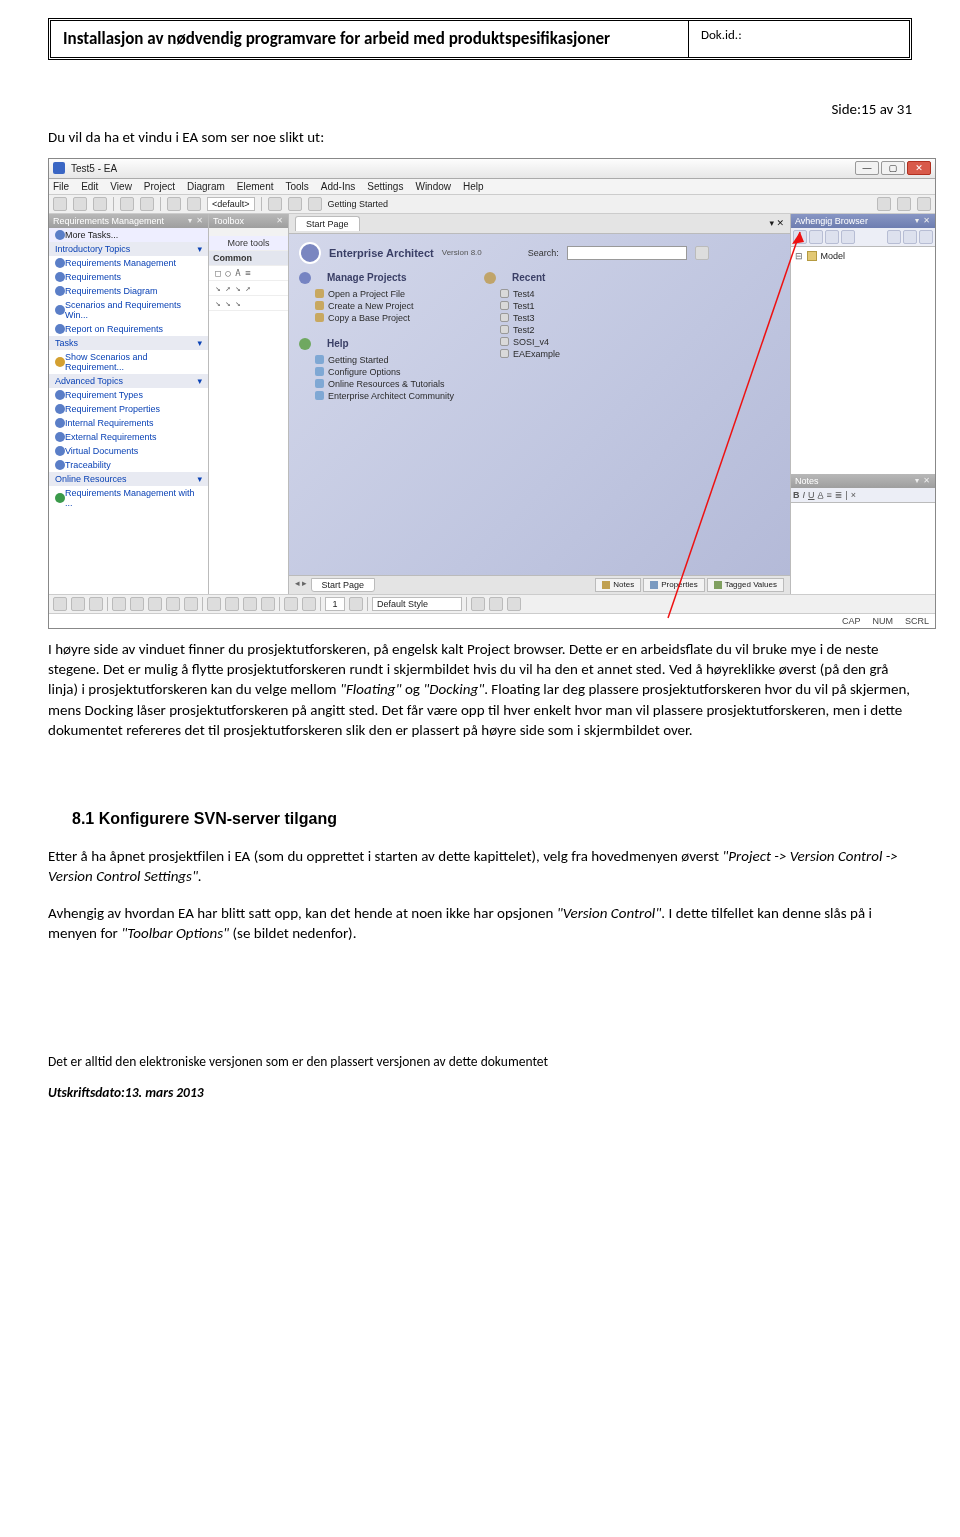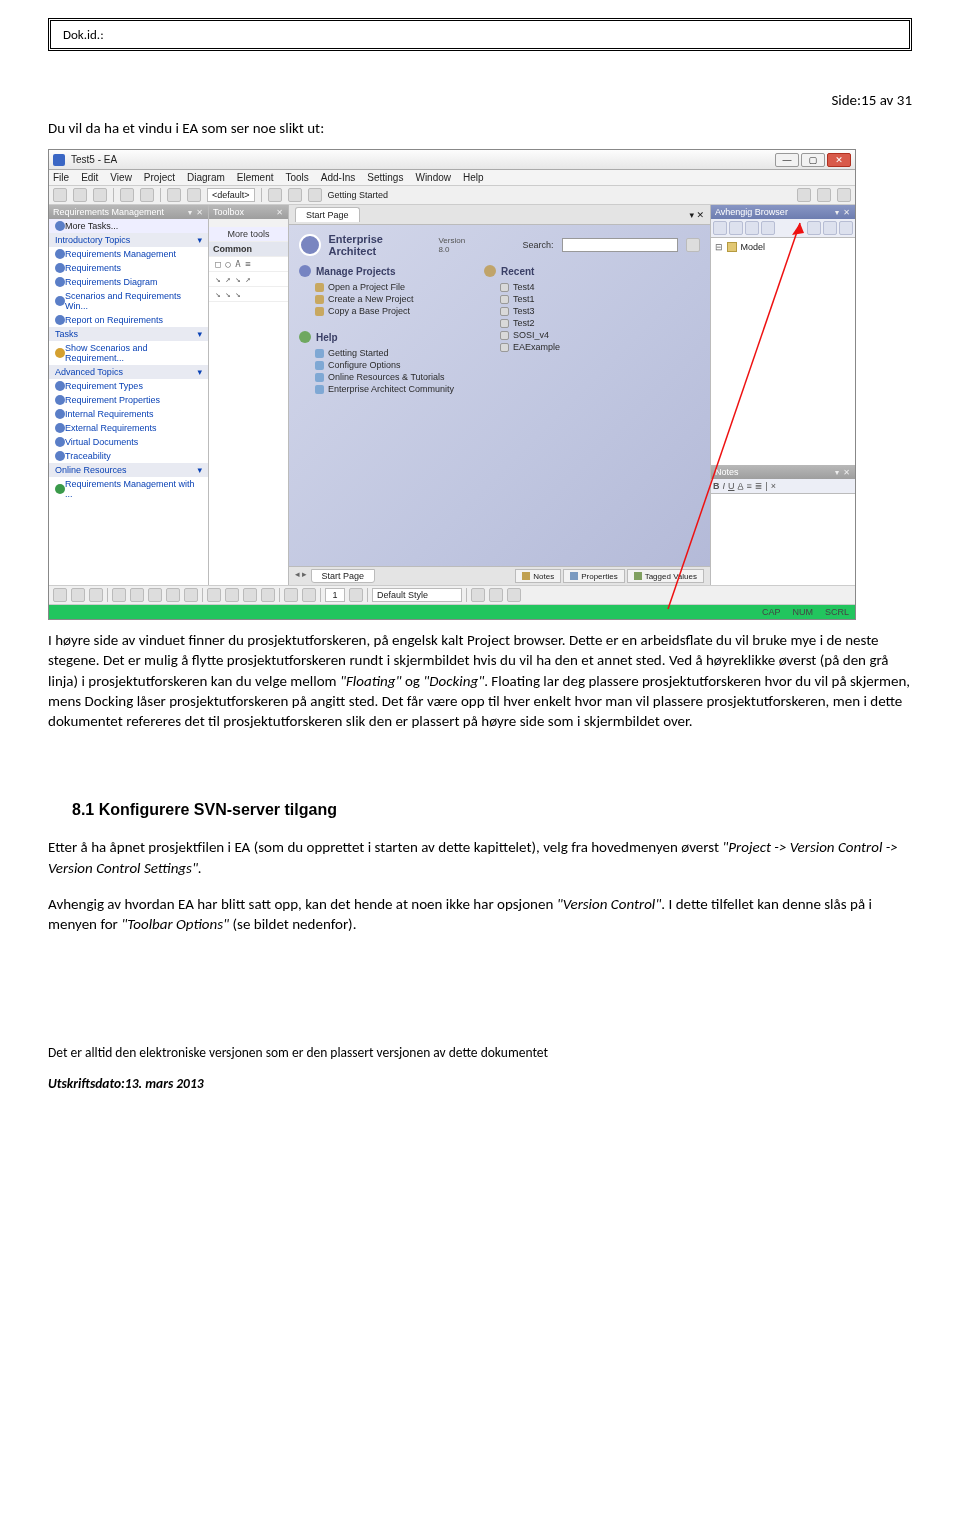--- a/index.html
+++ b/index.html
@@ -35,21 +35,21 @@
     margin-bottom: 10px;
   }
   .intro-text {
     font-size: 15px;
     margin-bottom: 12px;
   }
 
   
   .screenshot-wrap { position: relative; }
   .screenshot {
-    width: 808px;
+    width: 888px;
     border: 1px solid #888;
     font-family: "Segoe UI", Tahoma, sans-serif;
     font-size: 9px;
     background: #e9e9e9;
     color: #1a1a1a;
     margin-bottom: 10px;
   }
   .ss-titlebar {
     background: linear-gradient(#fdfdfd,#e7e7e7);
     display: flex;
@@ -123,21 +123,21 @@
   .center-tab { background:#fff; border:1px solid #bbb; border-bottom:none; padding:2px 10px; border-radius:3px 3px 0 0; }
   .center-content { flex:1; background:linear-gradient(135deg,#d3d7ea 0%, #c0c6e0 60%, #b4bad8 100%); padding:8px 10px; position:relative; }
   .ea-header { display:flex; align-items:center; gap:8px; margin-bottom:8px; }
   .ea-logo { width:22px; height:22px; background:#7a86c0; border-radius:50%; border:2px solid #fff; }
   .ea-title { font-weight:bold; color:#3a3f66; font-size:11px; }
   .ea-search-label { font-size:9px; color:#333; }
   .ea-search { border:1px solid #999; background:#fff; height:14px; width:120px; }
 
   .ea-columns { display:flex; gap:30px; margin-top:6px; }
   .ea-col { font-size:9px; }
-  .ea-col h4 { color:#3a3f66; font-size:10px; margin-bottom:4px; display:flex; align-items:center; gap:5px; }
+  .ea-col h4 { color:#3a3f66; font-size:10px; margin-bottom:4px; display:flex; align-items:center; gap:16px; }
   .ea-col h4 .hico { width:12px; height:12px; background:#7684c2; border-radius:50%; }
   .ea-item { padding:1px 0 1px 16px; color:#2b2b2b; display:flex; align-items:center; gap:4px; }
   .ea-item .iico { width:9px; height:9px; background:#c8a860; border-radius:2px; flex-shrink:0; }
   .ea-item.recent .iico { background:#d9d9d9; border:1px solid #999; }
   .ea-item.help .iico { background:#7fa8d4; }
 
   .right-panel { width: 145px; border-left:1px solid #bbb; border-right:none; display:flex; flex-direction:column; }
   .pb-title { background:linear-gradient(#8896c4,#6d7db0); color:#fff; }
   .pb-toolbar { background:#eceef6; padding:2px; display:flex; gap:2px; border-bottom:1px solid #bbb; }
   .pb-tbtn { width:14px; height:14px; background:#dde1ee; border:1px solid #b7bdd4; border-radius:2px; }
@@ -148,39 +148,40 @@
   .notes-toolbar { background:#eceef6; padding:2px; display:flex; gap:3px; border-bottom:1px solid #bbb; font-size:9px; color:#555; }
   .notes-body { background:#fff; flex:1; }
 
   .ss-bottom-tabs { background:#e4e4e4; border-top:1px solid #bbb; padding:2px 6px; font-size:9px; display:flex; }
   .ss-bottom-tabs .bt { background:#fff; border:1px solid #bbb; padding:1px 10px; border-radius:0 0 3px 3px; }
   .ss-bottom-tabs .right-tabs { margin-left:auto; display:flex; gap:2px; }
   .ss-bottom-tabs .right-tabs .rt { background:#f3f3f3; border:1px solid #bbb; padding:1px 6px; font-size:8px; display:flex; align-items:center; gap:3px; }
   .ss-bottom-tabs .rt .ri { width:8px; height:8px; background:#c0a050; }
 
   .ss-toolbar2 { background:#f0f0f0; border-top:1px solid #ccc; padding:2px 4px; display:flex; align-items:center; gap:4px; font-size:9px; }
-  .ss-statusbar { background:#22c55e; border-top:1px solid #ccc; padding:2px 6px; display:flex; font-size:9px; color:#444;justify-content:center; }
+  .ss-statusbar { background:#ffffff; border-top:1px solid #ccc; padding:2px 6px; display:flex; font-size:9px; color:#444;justify-content:center; }
   .ss-statusbar .st-right { margin-left:auto; display:flex; gap:12px; }
 
   
   .arrow-svg { position:absolute; top:0; left:0; pointer-events:none; }
 
   
   .para { font-size: 15px; line-height: 1.35; margin-top: 6px; text-align: left; }
   .para em { font-style: italic; }
 
   .section-heading { font-size: 16px; font-weight: bold; margin-top: 70px; margin-bottom: 18px; margin-left: 24px; font-family: Arial, sans-serif; }
 
   .footer { margin-top: 110px; font-size: 13.5px; }
   .footer-date { font-weight: bold; font-style: italic; font-size: 13.5px; margin-top: 14px; }
 </style>
 </head>
 <body>
 
 <div class="doc-header">
+  <div class="doc-header-left">Installasjon av nødvendig programvare for arbeid med produktspesifikasjoner</div>
   <div class="doc-header-right">Dok.id.:</div>
 </div>
 
 <div class="page-info">Side:15 av 31</div>
 <div class="intro-text">Du vil da ha et vindu i EA som ser noe slikt ut:</div>
 
 <div class="screenshot-wrap">
 <div class="screenshot">
 
   <div class="ss-titlebar">

